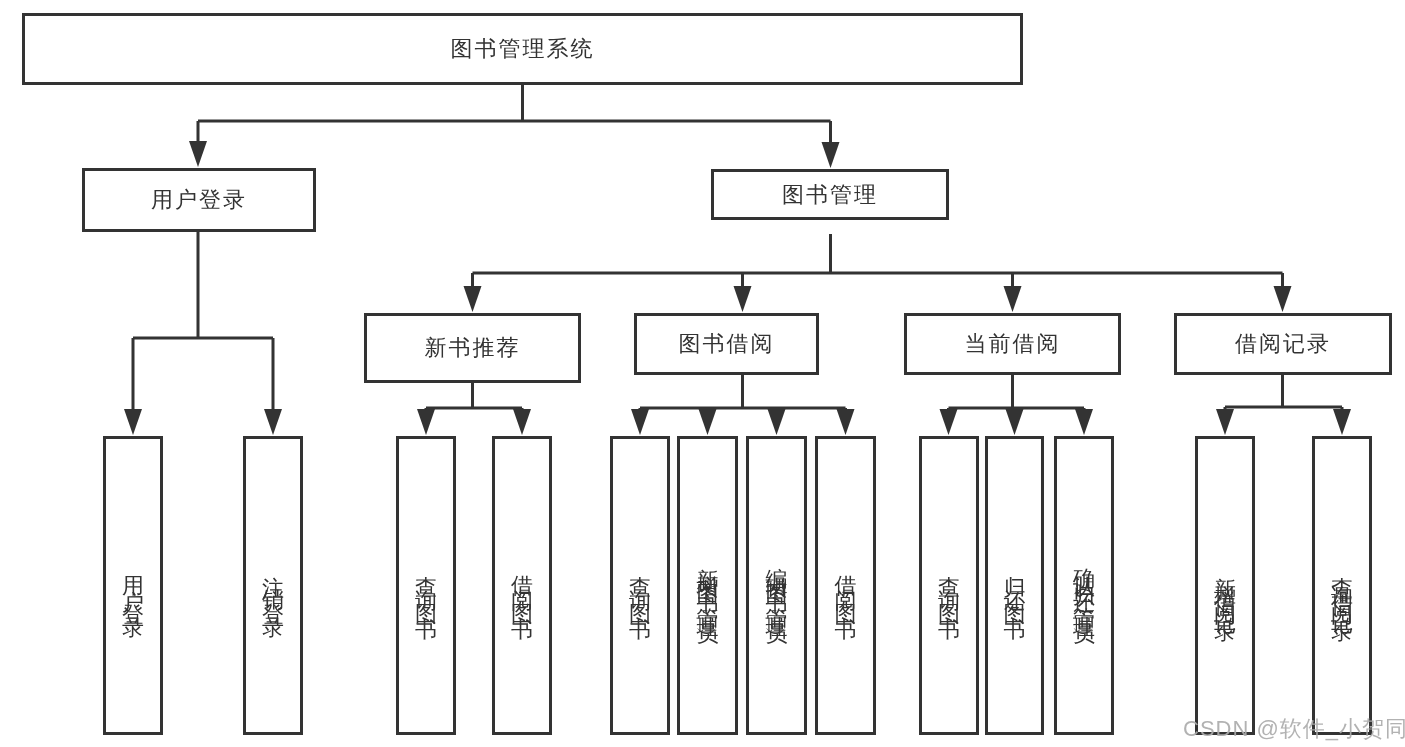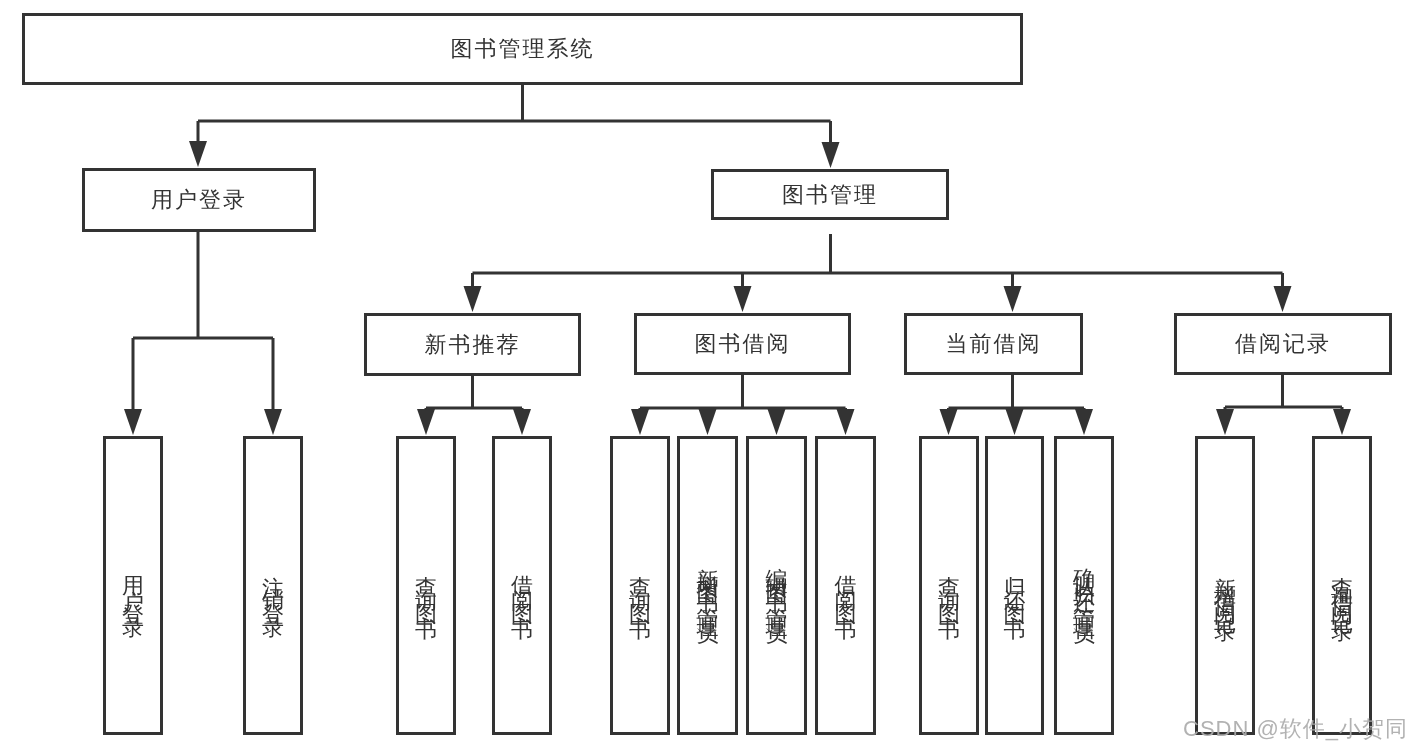--- a/index.html
+++ b/index.html
@@ -89,27 +89,27 @@
     <span>图书管理系统</span>
   </div>
 
   <div class="box hbox" style="left:82px;top:168px;width:234px;height:64px;">
     <span>用户登录</span>
   </div>
   <div class="box hbox" style="left:711px;top:169px;width:238px;height:51px;">
     <span>图书管理</span>
   </div>
 
-  <div class="box hbox" style="left:364px;top:313px;width:217px;height:63px;">
+  <div class="box hbox" style="left:364px;top:313px;width:217px;height:70px;">
     <span>新书推荐</span>
   </div>
-  <div class="box hbox" style="left:634px;top:313px;width:217px;height:62px;">
+  <div class="box hbox" style="left:634px;top:313px;width:185px;height:62px;">
     <span>图书借阅</span>
   </div>
-  <div class="box hbox" style="left:904px;top:313px;width:179px;height:62px;">
+  <div class="box hbox" style="left:904px;top:313px;width:217px;height:62px;">
     <span>当前借阅</span>
   </div>
   <div class="box hbox" style="left:1174px;top:313px;width:218px;height:62px;">
     <span>借阅记录</span>
   </div>
 
   <div class="box vbox" style="left:103px;width:60px;">
     <span class="vlabel sp4">用户登录</span>
   </div>
   <div class="box vbox" style="left:243px;width:60px;">

